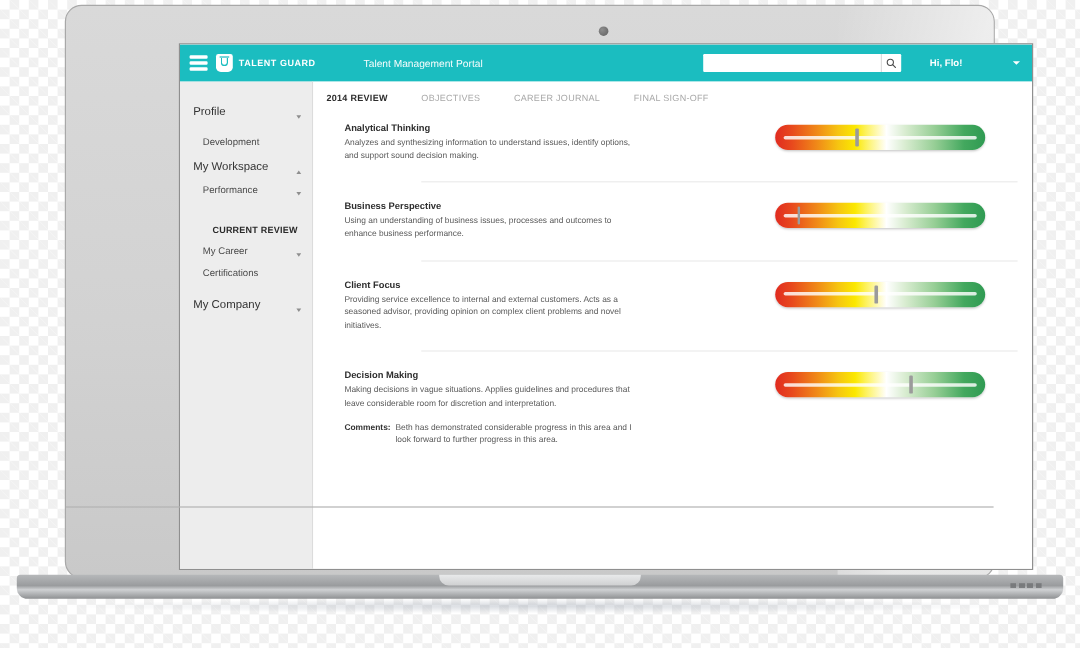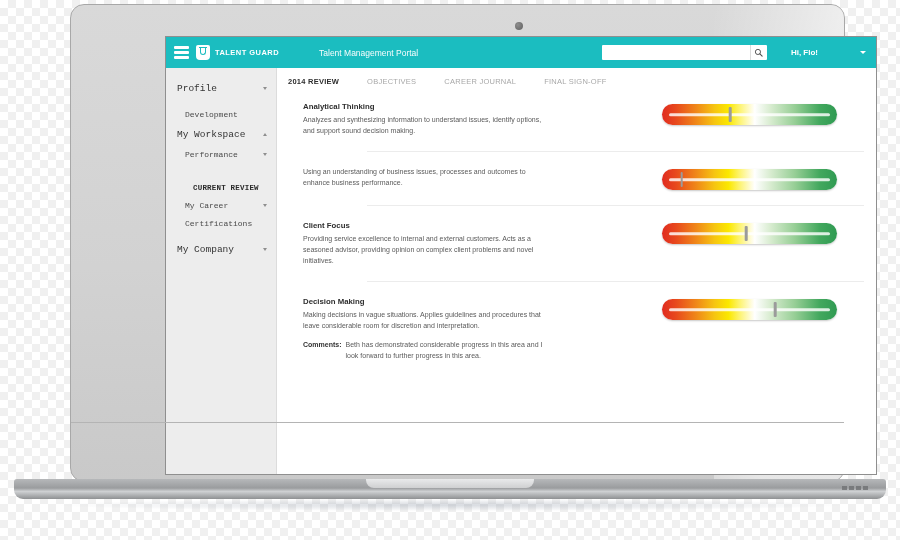--- a/index.html
+++ b/index.html
@@ -21,21 +21,21 @@
     background-image:
       linear-gradient(45deg, #f0f0f0 25%, transparent 25%, transparent 75%, #f0f0f0 75%),
       linear-gradient(45deg, #f0f0f0 25%, transparent 25%, transparent 75%, #f0f0f0 75%);
     background-size: 16px 16px;
     background-position: 0 0, 8px 8px;
   }
 
   
   #laptop-lid {
     position: absolute;
-    left: 70px;
+    left: 54px;
     top: 4px;
     width: 775px;
     height: 478px;
     background: linear-gradient(180deg, #d9d9d9 0%, #d2d2d2 55%, #c9c9c9 100%);
     border: 1px solid #a8a8a8;
     border-radius: 14px;
     box-sizing: border-box;
   }
   #laptop-lid::after {
     content: "";
@@ -231,26 +231,25 @@
   .sidebar {
     width: 111px;
     background: #ededed;
     border-right: 1px solid #dcdcdc;
     box-sizing: border-box;
     padding-top: 9px;
     flex-shrink: 0;
   }
   .nav-item {
     display: flex;
-    align-items: center;
+    align-items: flex-end;
     justify-content: space-between;
     padding: 0 9px 0 11px;
     height: 22px;
     cursor: pointer;
-    font-family: Liberation Mono, monospace;
   }
   .nav-item .lbl {
     font-size: 9px;
     color: #3d3d3d;
   }
   .nav-item.top .lbl { font-size: 9.5px; color: #333; }
   .nav-item.sub { height: 18px; padding-left: 19px; }
   .nav-item.sub .lbl { font-size: 8px; color: #4a4a4a; }
   .nav-item.current { height: 17px; padding-left: 27px; margin-top: 16px; }
   .nav-item.current .lbl {
@@ -474,20 +473,21 @@
               <div class="slider">
                 <div class="slider-track"></div>
                 <div class="slider-thumb" style="left: 68.18px;"></div>
               </div>
             </div>
           </div>
           <div class="divider"></div>
 
           <div class="comp-row">
             <div class="comp-text">
+              <div class="comp-title">Business Perspective</div>
               <div class="comp-desc">Using an understanding of business issues, processes and outcomes to enhance business performance.</div>
             </div>
             <div class="slider-cell">
               <div class="slider">
                 <div class="slider-track"></div>
                 <div class="slider-thumb" style="left: 19.88px;"></div>
               </div>
             </div>
           </div>
           <div class="divider"></div>

